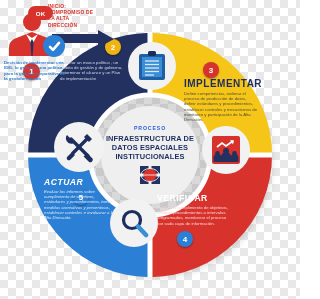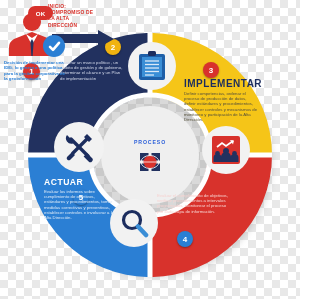--- a/index.html
+++ b/index.html
@@ -99,21 +99,21 @@
   #txt-impl .step-head { color:#1c2d5e; font-size:10px; margin-bottom:2px; }
   #txt-impl .step-body { color:#55503a; font-size:4.3px; }
 
   #txt-verif {
     position:absolute; left:157px; top:193px; width:74px;
   }
   #txt-verif .step-head { color:#ffffff; font-size:8.6px; margin-bottom:2px; }
   #txt-verif .step-body { color:#f6d3d1; font-size:4.3px; }
 
   #txt-act {
-    position:absolute; left:44px; top:177px; width:70px;
+    position:absolute; left:44px; top:177px; width:70px;font-style:italic;
   }
   #txt-act .step-head { color:#ffffff; font-size:8.6px; margin-bottom:2px; }
   #txt-act .step-body { color:#dbe9f7; font-size:4.3px; }
 
   
   #start-block { position:absolute; left:2px; top:2px; width:92px; }
   #start-title {
     position:absolute; left:46px; top:2px; width:46px;
     color:#d8322c; font-size:4.9px; font-weight:bold;
     line-height:1.26; letter-spacing:.2px;
@@ -182,20 +182,21 @@
       <path d="M244,122 L180,122"></path>
       <path d="M122,244 L122,180"></path>
       <path d="M0,122 L64,122"></path>
     </g>
 
     <circle cx="122" cy="122" r="60" fill="none" stroke="#ffffff" stroke-width="5"></circle>
   </svg>
 
   <div class="hub">
     <div class="hub-proceso">PROCESO</div>
+    <div class="hub-title">INFRAESTRUCTURA DE DATOS ESPACIALES INSTITUCIONALES</div>
     <svg class="hub-logo" viewBox="0 0 44 40">
       <rect x="2" y="2" width="17" height="15" fill="#22315f"></rect>
       <rect x="25" y="2" width="17" height="15" fill="#22315f"></rect>
       <rect x="2" y="23" width="17" height="15" fill="#22315f"></rect>
       <rect x="25" y="23" width="17" height="15" fill="#22315f"></rect>
       <circle cx="22" cy="20" r="13" fill="#d8322c"></circle>
       <path d="M9,20 h26 M22,7 a18,13 0 0,1 0,26 a18,13 0 0,1 0,-26" stroke="#ffffff" stroke-width="1.6" fill="none"></path>
     </svg>
   </div>
 
@@ -259,20 +260,21 @@
   <div id="txt-plan">
     <div class="step-body">Generar un marco político , un ámbito de gestión y de gobierno, determinar el alcance y un Plan de implementación</div>
   </div>
 
   <div id="txt-impl">
     <div class="step-head">IMPLEMENTAR</div>
     <div class="step-body">Definir competencias, ordenar el proceso de producción de datos, definir estándares y procedimientos, establecer controles y mecanismos de monitoreo y participación de la Alta Dirección.</div>
   </div>
 
   <div id="txt-verif">
+    <div class="step-head">VERIFICAR</div>
     <div class="step-body">Evaluar el cumplimiento de objetivos, verificar procedimientos a intervalos programados, monitorear el proceso por cada capa de información.</div>
   </div>
 
   <div id="txt-act">
     <div class="step-head">ACTUAR</div>
     <div class="step-body">Evaluar los informes sobre cumplimiento de objetivos, estándares y procedimientos, tomar medidas correctivas y preventivas, establecer controles e involucrar a la Alta Dirección.</div>
   </div>
 
   <div id="start-block">
 

